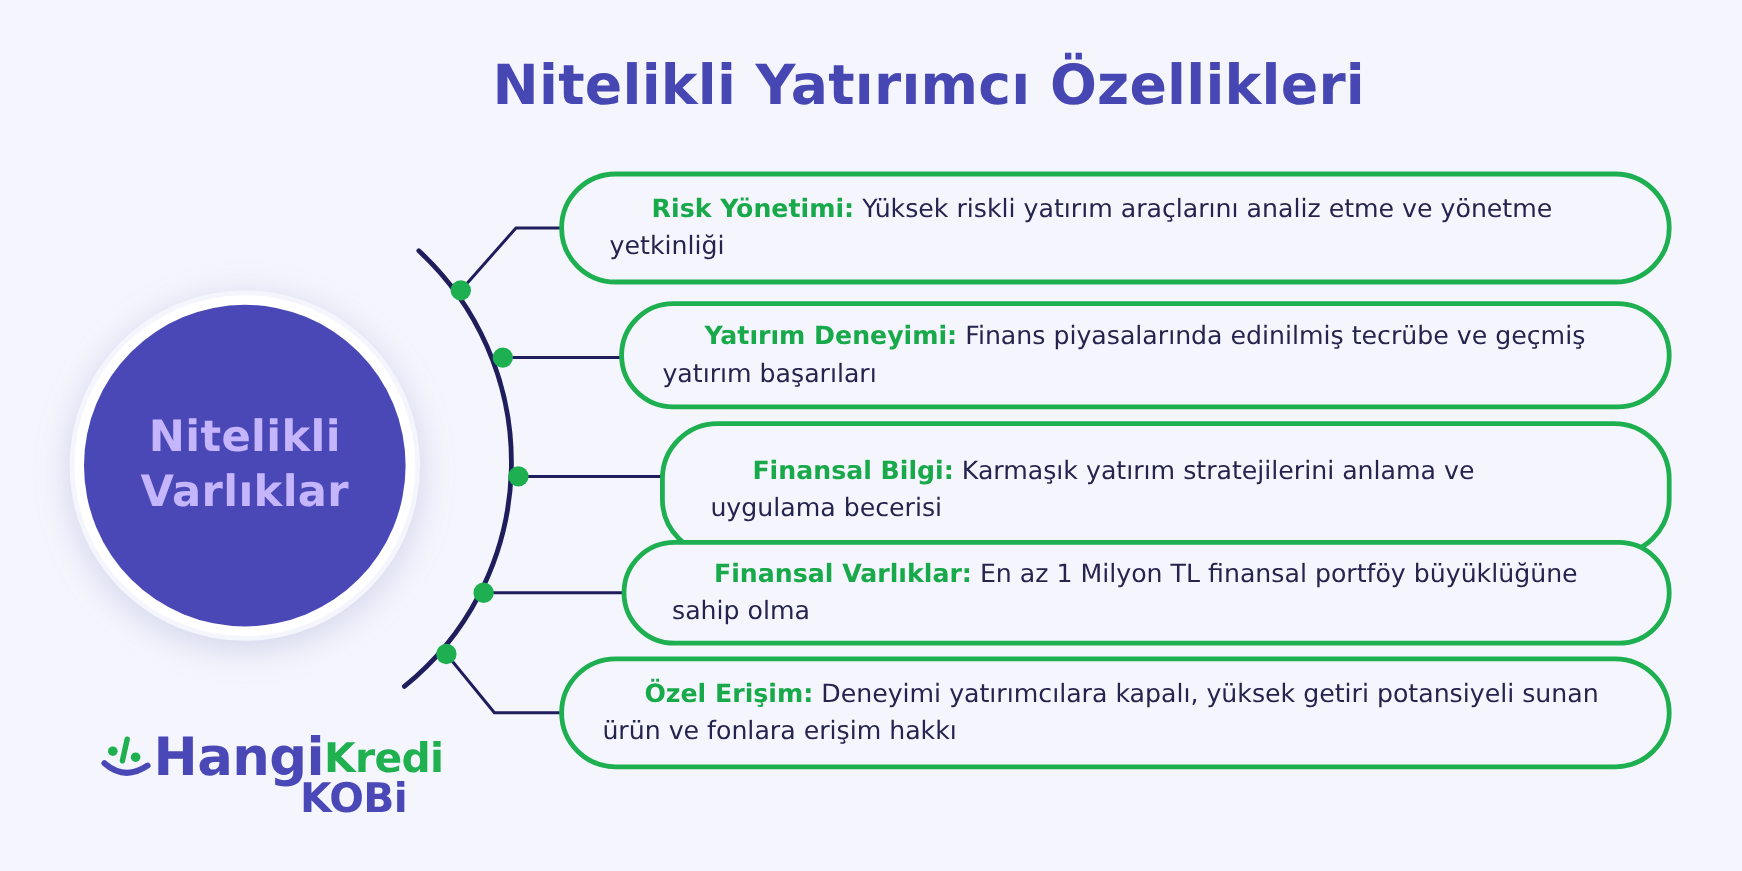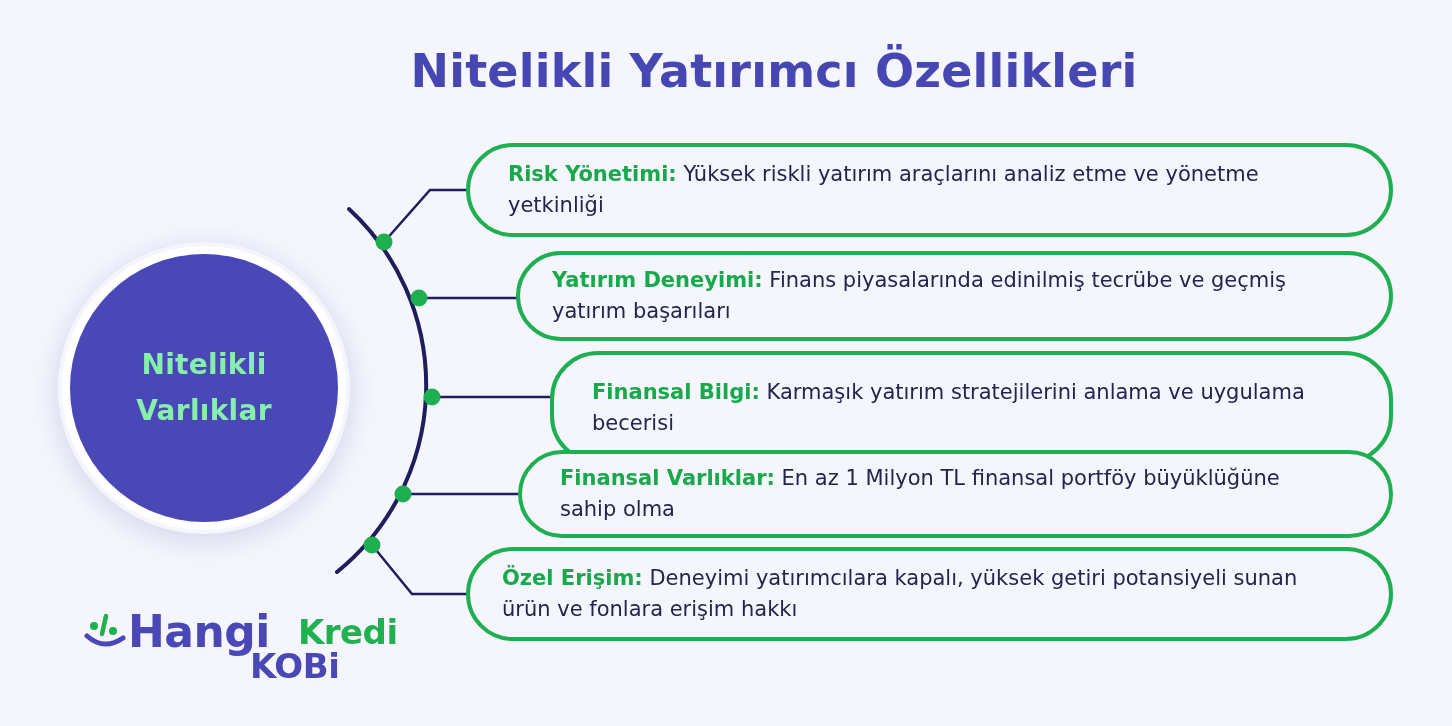--- a/index.html
+++ b/index.html
@@ -22,36 +22,36 @@
   }
   .hub {
     position: absolute; left: 62px; top: 246px; width: 284px; height: 284px;
     border-radius: 50%; background: #ffffff;
   }
   .hub-inner {
     position: absolute; left: 8px; top: 8px; width: 268px; height: 268px; border-radius: 50%;
     background: #4a48b6; display: flex; flex-direction: column; align-items: center; justify-content: center;
   }
   .hub-line {
-    color: #86efac; font-weight: 700; font-size: 28px; line-height: 46px;
+    color: #c4b5fd; font-weight: 700; font-size: 36px; line-height: 46px;
     font-family: "DejaVu Sans", sans-serif; letter-spacing: 0.3px;
   }
   .card {
     position: absolute; box-sizing: border-box;
     border: 4px solid #1eb050; border-radius: 48px; background: #f5f6fd;
     display: flex; align-items: center;
     font-size: 21px; line-height: 31px; color: #25244f;
     font-family: "DejaVu Sans", sans-serif;
   }
   .card .txt { padding-left: 38px; padding-right: 50px; }
-  .card .head { color: #18a94a; font-weight: 700; }
+  .card .head { color: #18a94a; font-weight: 700; margin-left: 35px; }
   .logo { position: absolute; left: 84px; top: 606px; }
   .logo-top { display: flex; align-items: center; }
   .brand-a { color: #4a48b6; font-weight: 700; font-size: 44px; font-family: "DejaVu Sans", sans-serif; letter-spacing: -0.5px; }
-  .brand-b { color: #1fb04f; font-weight: 700; font-size: 34px; font-family: "DejaVu Sans", sans-serif; letter-spacing: -0.5px; margin-left: 28px; }
+  .brand-b { color: #1fb04f; font-weight: 700; font-size: 34px; font-family: "DejaVu Sans", sans-serif; letter-spacing: -0.5px; }
   .brand-c { position: absolute; left: 166px; top: 40px; color: #4a48b6; font-weight: 700; font-size: 34px; font-family: "DejaVu Sans", sans-serif; letter-spacing: -0.5px; }
 </style>
 </head>
 <body>
 
 <div class="title">Nitelikli Yatırımcı Özellikleri</div>
 
 <svg class="lines" width="1452" height="726">
 
   <path d="M 349 209 A 240 240 0 0 1 337 572" fill="none" stroke="#1f1d5c" stroke-width="4" stroke-linecap="round"></path>

